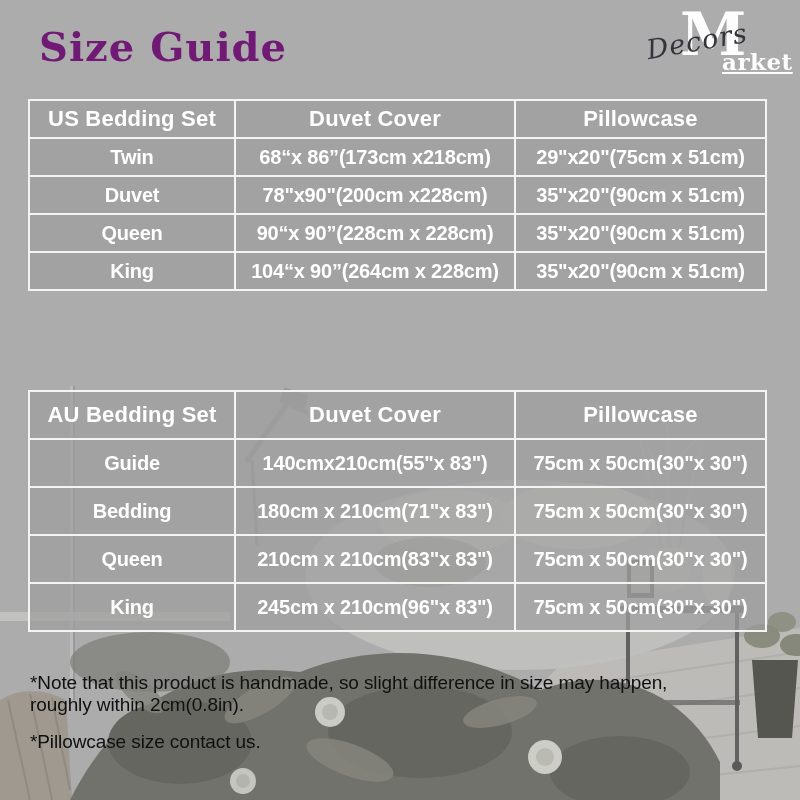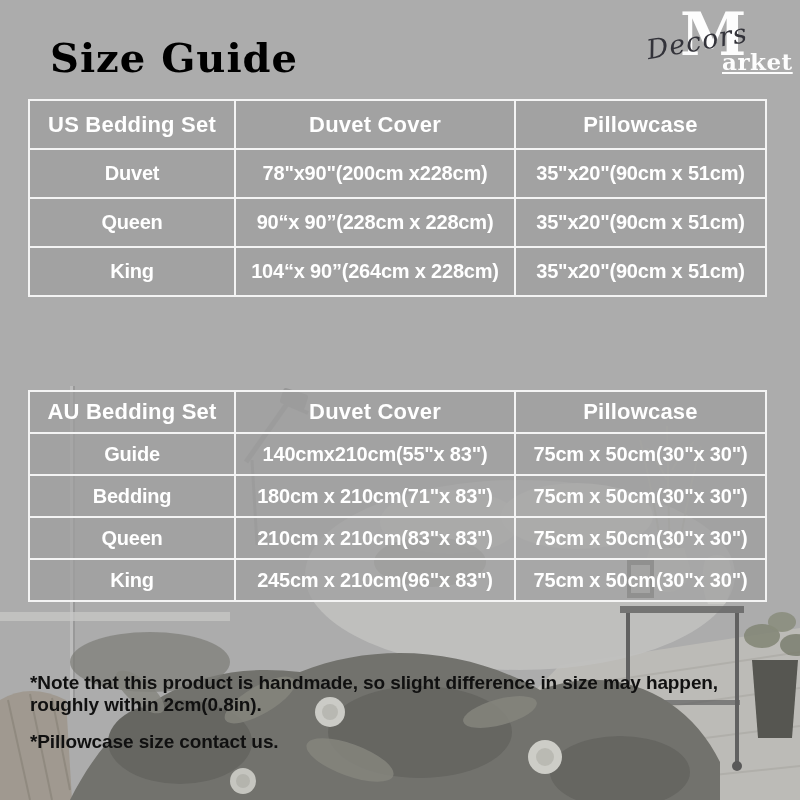--- a/index.html
+++ b/index.html
@@ -3,23 +3,23 @@
 <meta charset="utf-8">
 <style>
   html,body{margin:0;padding:0;width:800px;height:800px;overflow:hidden;}
   body{font-family:"Liberation Sans",sans-serif;background:#acacac;position:relative;}
   #stage{position:absolute;inset:0;width:800px;height:800px;}
   #photo-bg{position:absolute;left:0;top:0;z-index:0;}
   .fg{position:absolute;z-index:2;}
 
   
   #page-title{
-    left:34px;top:18px;margin:16px;
+    left:34px;top:18px;margin:5px;
     font-family:"DejaVu Serif","Liberation Serif",serif;
-    font-weight:bold;font-size:40px;letter-spacing:1px;color:#000000;
+    font-weight:bold;font-size:40px;letter-spacing:1px;color:#701a75;
   }
 
   
   #logo{left:648px;top:8px;width:145px;height:82px;}
   #logo .mono{
     position:absolute;left:32px;top:-4px;
     font-family:"DejaVu Serif","Liberation Serif",serif;font-weight:bold;
     font-size:60px;line-height:1;color:#fdfdfd;
   }
   #logo .script{
@@ -43,27 +43,27 @@
   .size-table col.c1{width:206px;}
   .size-table col.c2{width:280px;}
   .size-table col.c3{width:251px;}
   .size-table th,.size-table td{
     border:2px solid #f4f4f4;background:rgba(158,158,158,0.72);
     color:#ffffff;text-align:center;vertical-align:middle;
     overflow:hidden;white-space:nowrap;padding:0 2px;
   }
   .size-table th{font-size:22px;font-weight:bold;letter-spacing:0.2px;}
   .size-table td{font-size:20px;font-weight:bold;letter-spacing:-0.2px;}
-  #us-table tr{height:49px;}
-  #au-table tr{height:42px;}
+  #us-table tr{height:38px;}
+  #au-table tr{height:48px;}
 
   
   #notes{left:30px;top:672px;width:756px;}
   #notes p{
-    margin:0;color:#101010;font-weight:bold;font-size:19px;line-height:22px;
+    margin:0;color:#101010;font-weight:normal;font-size:19px;line-height:22px;
     letter-spacing:-0.1px;
   }
   #notes p.pre{white-space:pre-line;margin-bottom:15px;}
 </style>
 </head>
 <body>
 
 <div id="stage">
 
   <svg id="photo-bg" width="800" height="800" viewBox="0 0 800 800">
@@ -171,20 +171,25 @@
       </colgroup>
     <thead>
       <tr>
         <th>US Bedding Set</th>
         <th>Duvet Cover</th>
         <th>Pillowcase</th>
       </tr>
     </thead>
     <tbody>
       <tr>
+        <td>Twin</td>
+        <td>68“x 86”(173cm x218cm)</td>
+        <td>29"x20"(75cm x 51cm)</td>
+      </tr>
+      <tr>
         <td>Duvet</td>
         <td>78"x90"(200cm x228cm)</td>
         <td>35"x20"(90cm x 51cm)</td>
       </tr>
       <tr>
         <td>Queen</td>
         <td>90“x 90”(228cm x 228cm)</td>
         <td>35"x20"(90cm x 51cm)</td>
       </tr>
       <tr>

